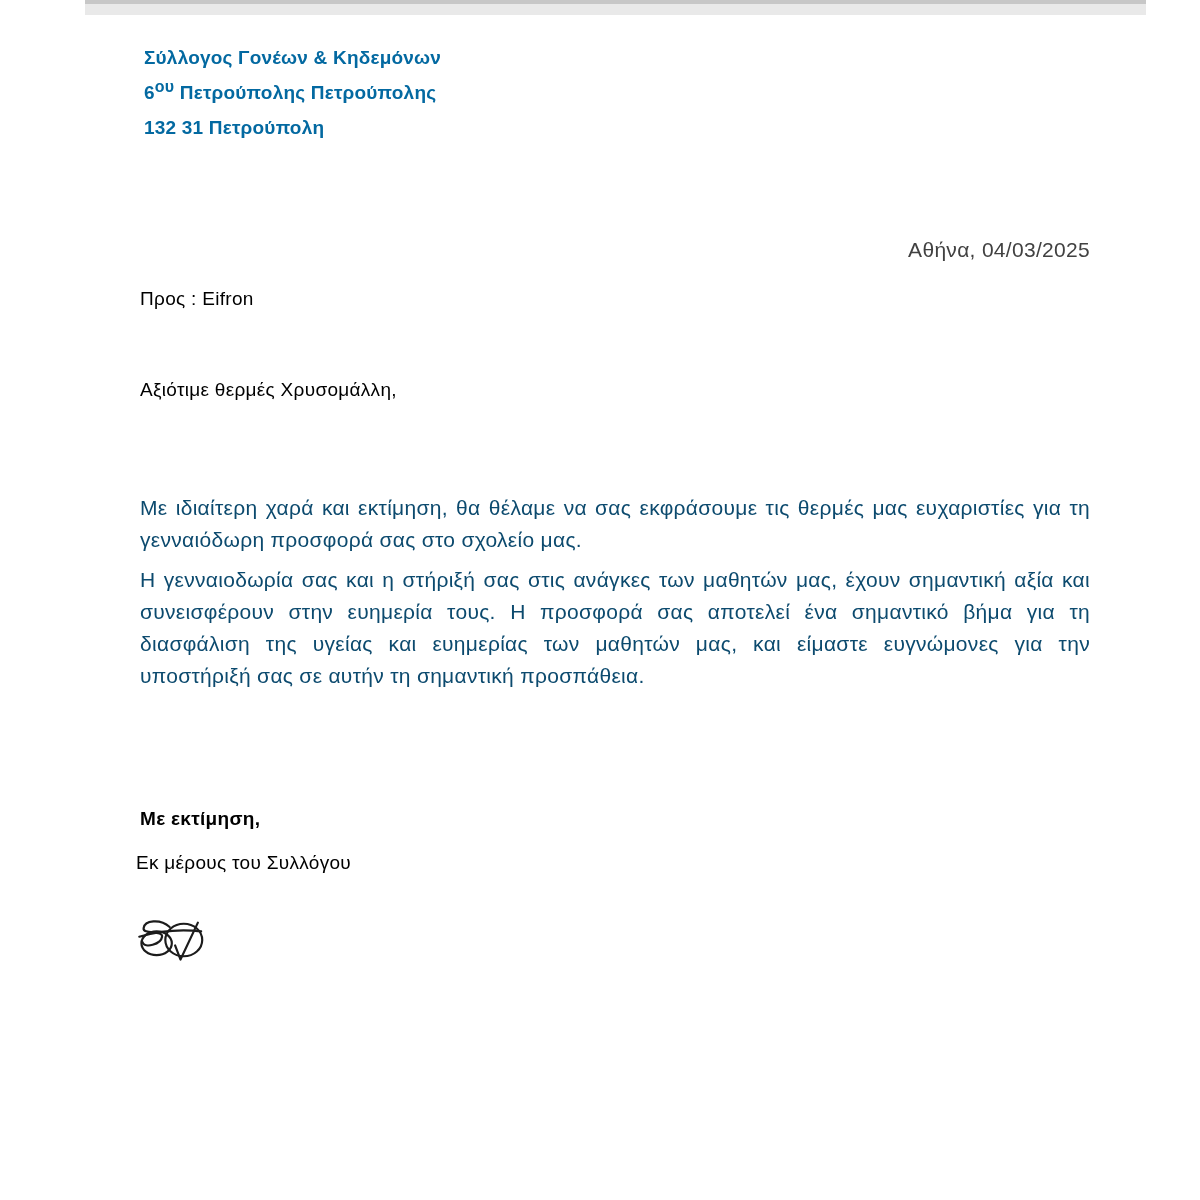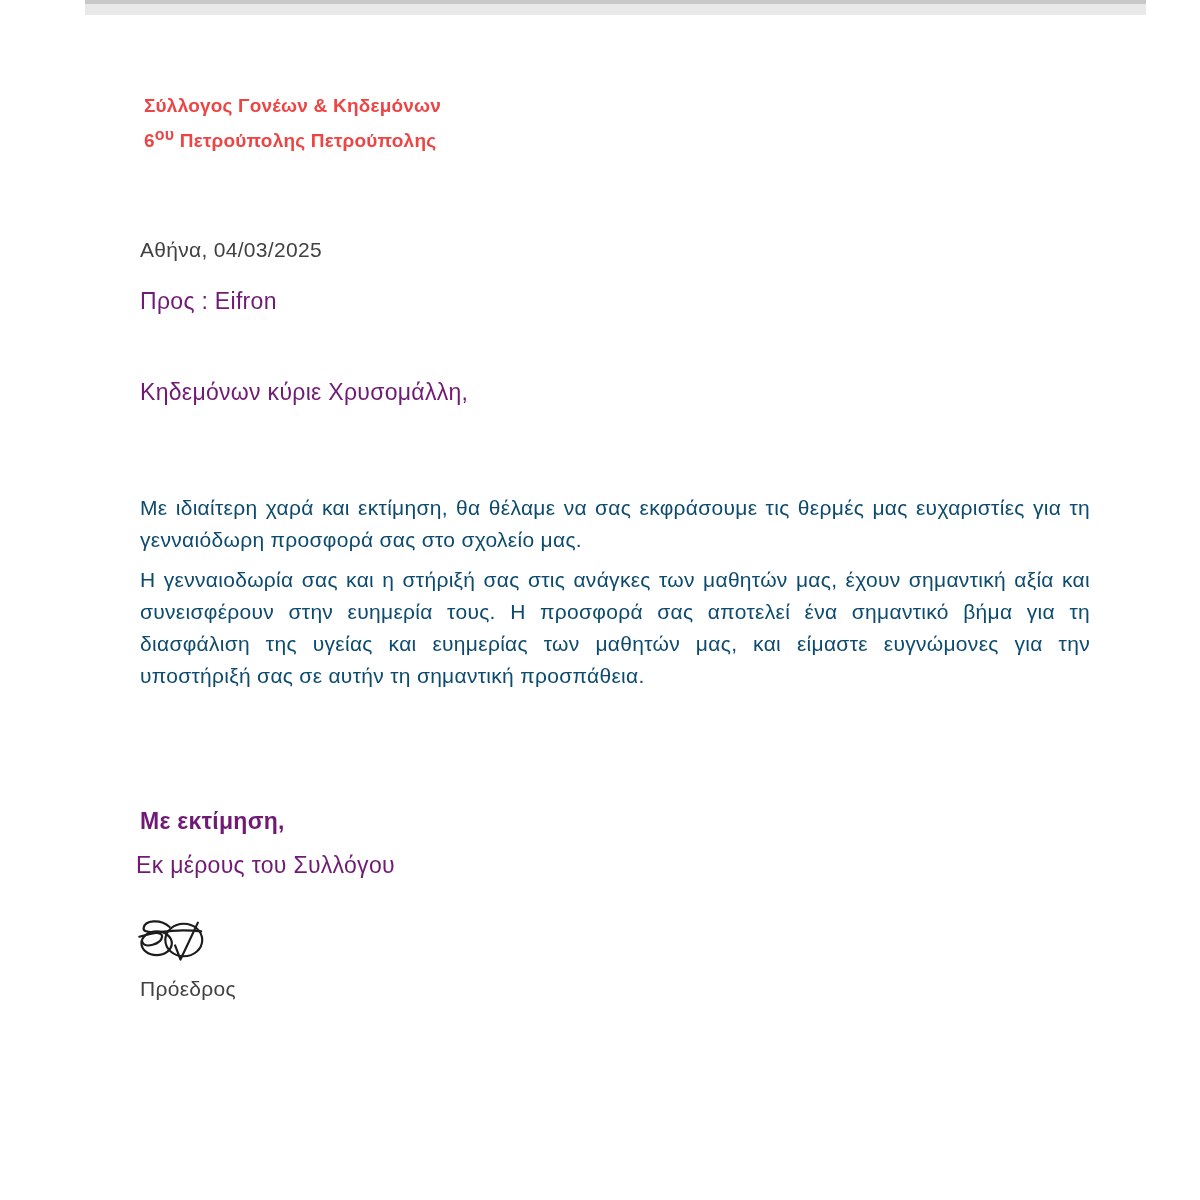--- a/index.html
+++ b/index.html
@@ -25,46 +25,46 @@
     background: #e9e9e9;
     border-top: 4px solid #c7c7c7;
     box-sizing: border-box;
   }
   .letterhead {
     position: absolute;
     left: 144px;
     top: 44px;
     font-size: 19px;
     font-weight: 700;
-    color: #ef4444;
+    color: #0369a1;
     letter-spacing: 0.2px;
-    margin-top: 48px;
   }
   .lh-line {
     height: 35px;
     line-height: 27px;
     white-space: nowrap;
   }
   .lh-line sup {
     font-size: 16px;
     line-height: 0;
   }
   .textline {
     position: absolute;
-    font-size: 23px;
-    color: #701a75;
+    font-size: 19px;
+    color: #000000;
     letter-spacing: 0.3px;
     white-space: nowrap;
     text-align: right;
   }
   .date-line {
     position: absolute;
     left: 140px;
     top: 238px;
     width: 950px;
+    text-align: right;
     font-size: 21px;
     color: #414141;
     letter-spacing: 0.3px;
   }
   .para {
     position: absolute;
     left: 140px;
     width: 950px;
     text-align: justify;
     font-size: 21px;
@@ -98,41 +98,41 @@
 </head>
 <body>
 
 <div class="page">
 
   <div class="top-bar"></div>
 
   <div class="letterhead">
     <div class="lh-line">Σύλλογος Γονέων &amp; Κηδεμόνων</div>
     <div class="lh-line"><span>6</span><sup>ου</sup>&nbsp;<span>Πετρούπολης Πετρούπολης</span></div>
+    <div class="lh-line">132 31 Πετρούπολη</div>
   </div>
 
   <div class="date-line">Αθήνα, 04/03/2025</div>
 
   <div class="textline recipient">Προς : Eifron</div>
 
-  <div class="textline salutation">Κηδεμόνων κύριε Χρυσομάλλη,</div>
+  <div class="textline salutation">Αξιότιμε θερμές Χρυσομάλλη,</div>
 
   <p class="para para-1">Με ιδιαίτερη χαρά και εκτίμηση, θα θέλαμε να σας εκφράσουμε τις θερμές μας ευχαριστίες για τη γενναιόδωρη προσφορά σας στο σχολείο μας.</p>
 
   <p class="para para-2">Η γενναιοδωρία σας και η στήριξή σας στις ανάγκες των μαθητών μας, έχουν σημαντική αξία και συνεισφέρουν στην ευημερία τους. Η προσφορά σας αποτελεί ένα σημαντικό βήμα για τη διασφάλιση της υγείας και ευημερίας των μαθητών μας, και είμαστε ευγνώμονες για την υποστήριξή σας σε αυτήν τη σημαντική προσπάθεια.</p>
 
   <div class="textline regards">Με εκτίμηση,</div>
 
   <div class="textline behalf">Εκ μέρους του Συλλόγου</div>
 
   <svg class="signature" viewBox="0 0 70 44" fill="none" stroke="#1c1c1c" stroke-width="2" stroke-linecap="round" stroke-linejoin="round">
     <path d="M31 10 C22 2 8 4 7 11 C6 17 25 13 24 19 C23 26 8 30 6 24"></path>
     <ellipse cx="19" cy="25" rx="14" ry="11"></ellipse>
     <ellipse cx="44" cy="22" rx="17" ry="15"></ellipse>
     <path d="M57 6 L41 40 L36 27"></path>
     <path d="M3 19 C20 14 42 12 60 14"></path>
   </svg>
 
   <div class="signer">
-    <div>Πρόεδρος</div>
   </div>
 
 </div>
 
 </body></html>

